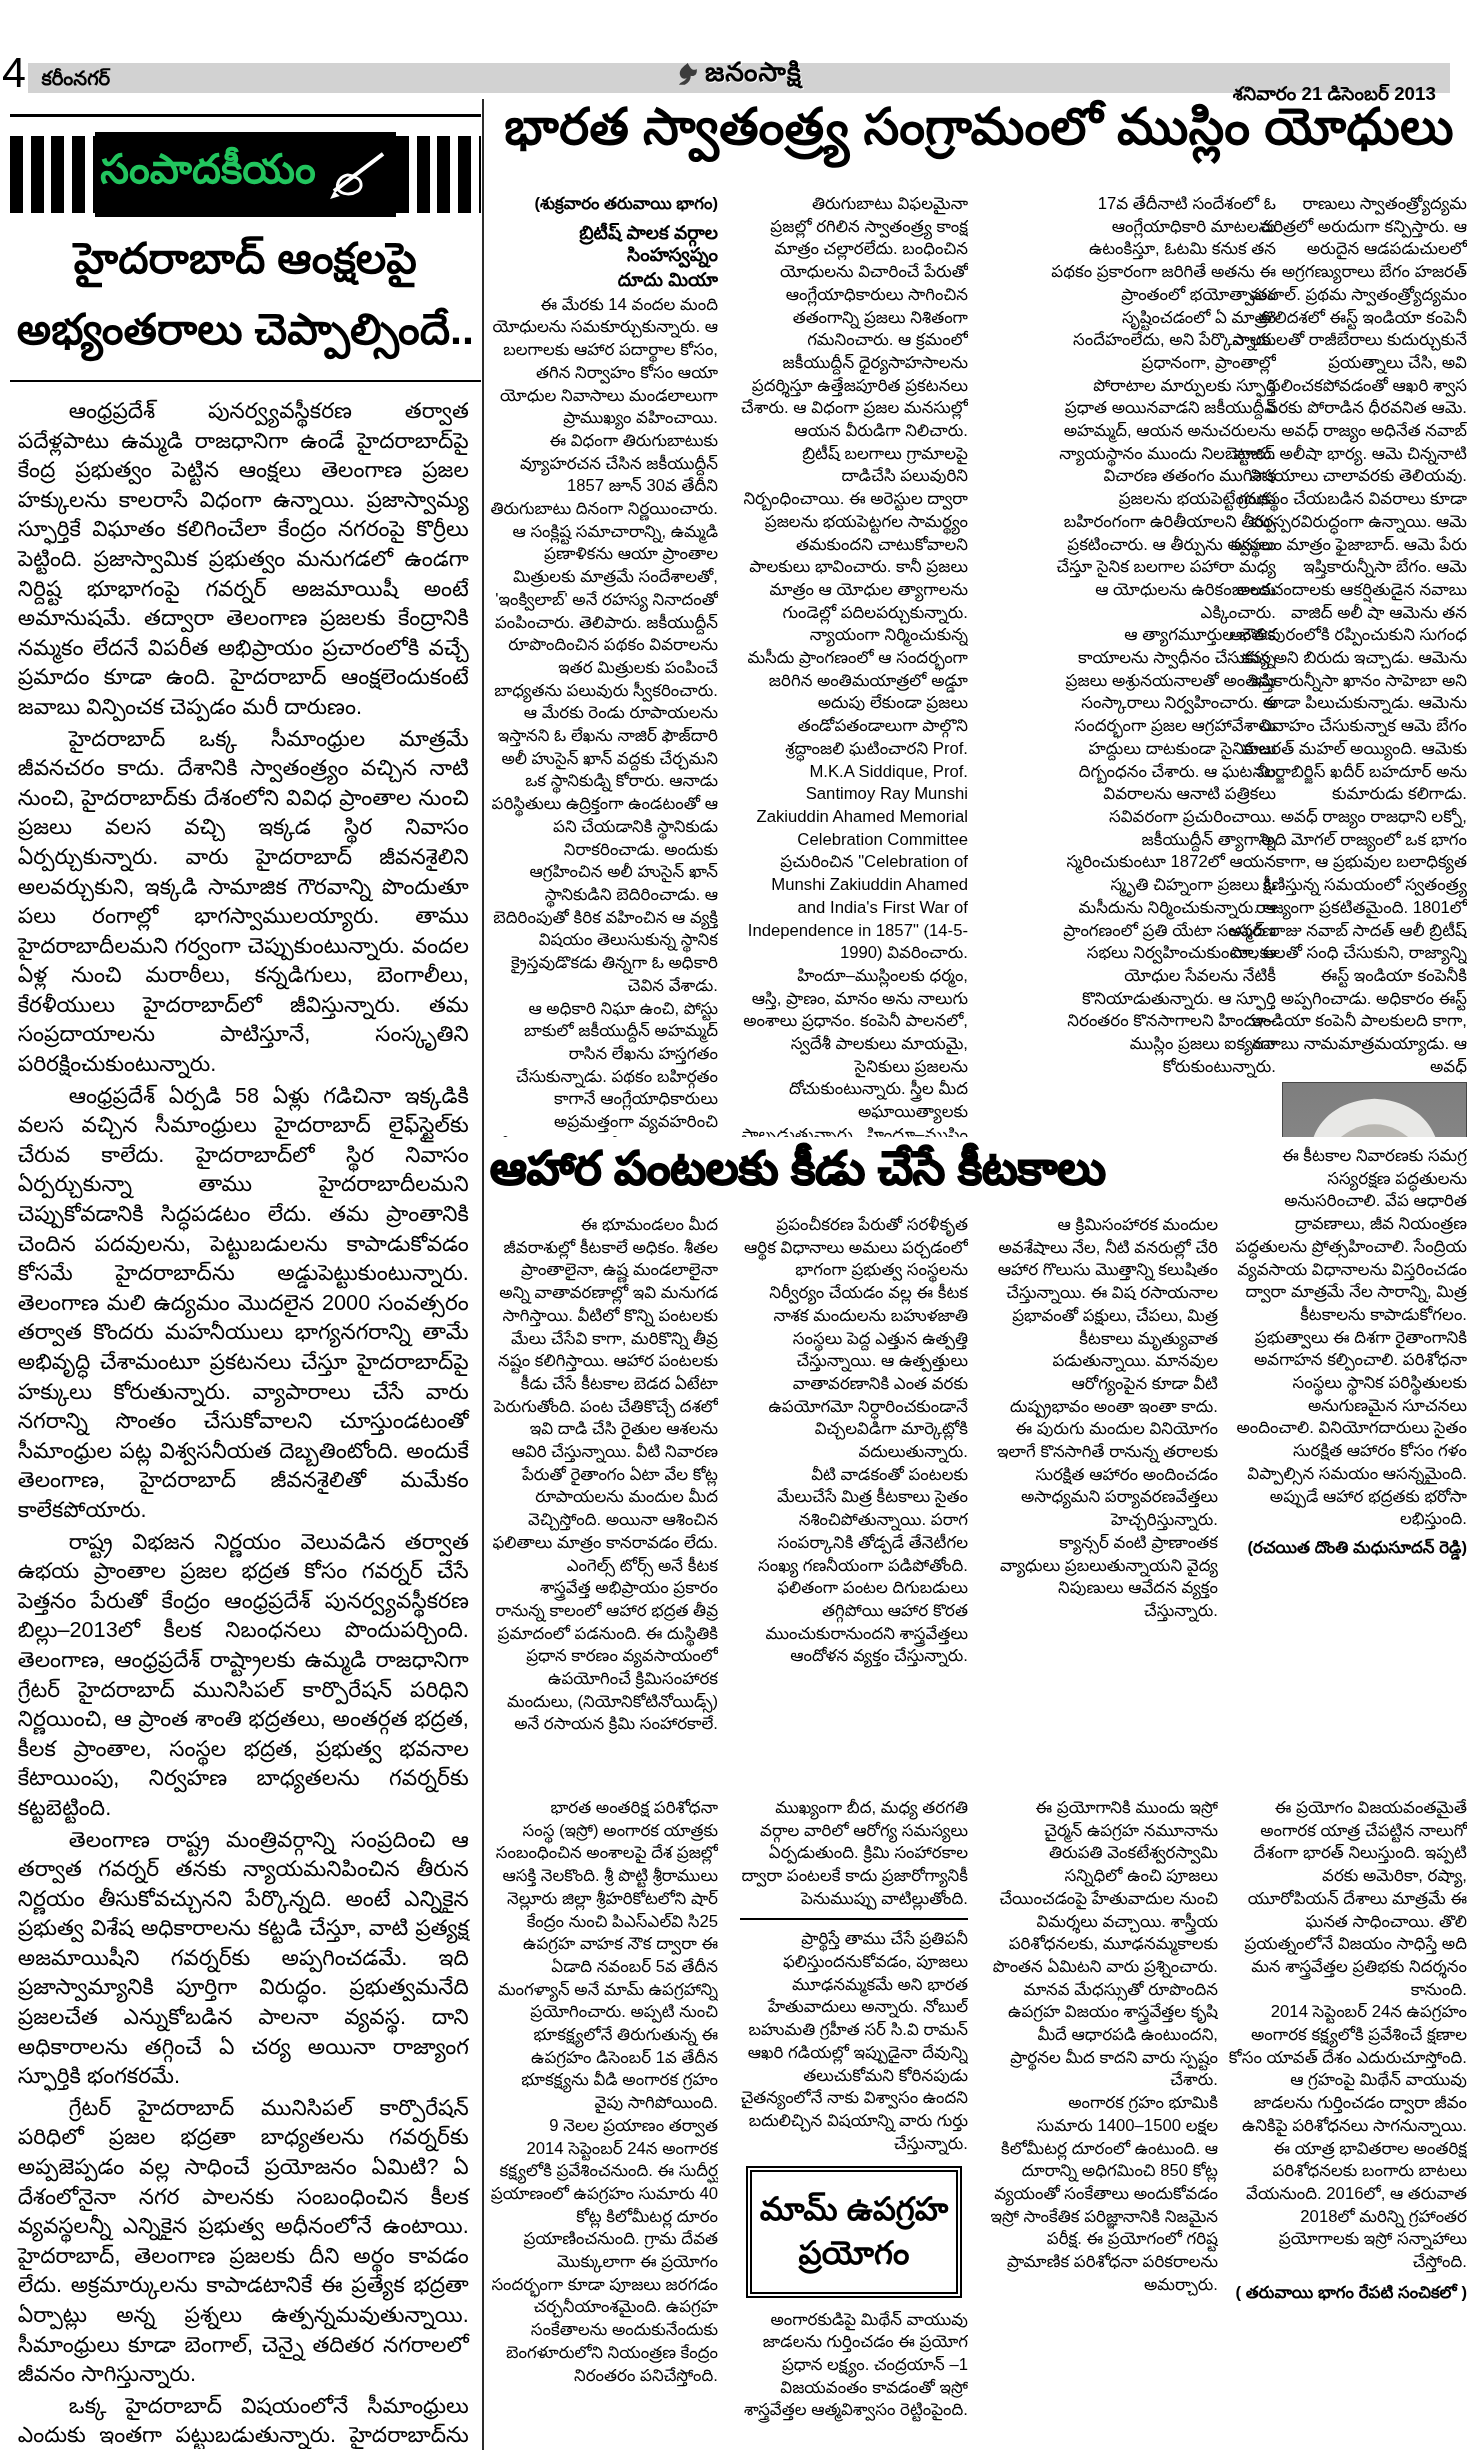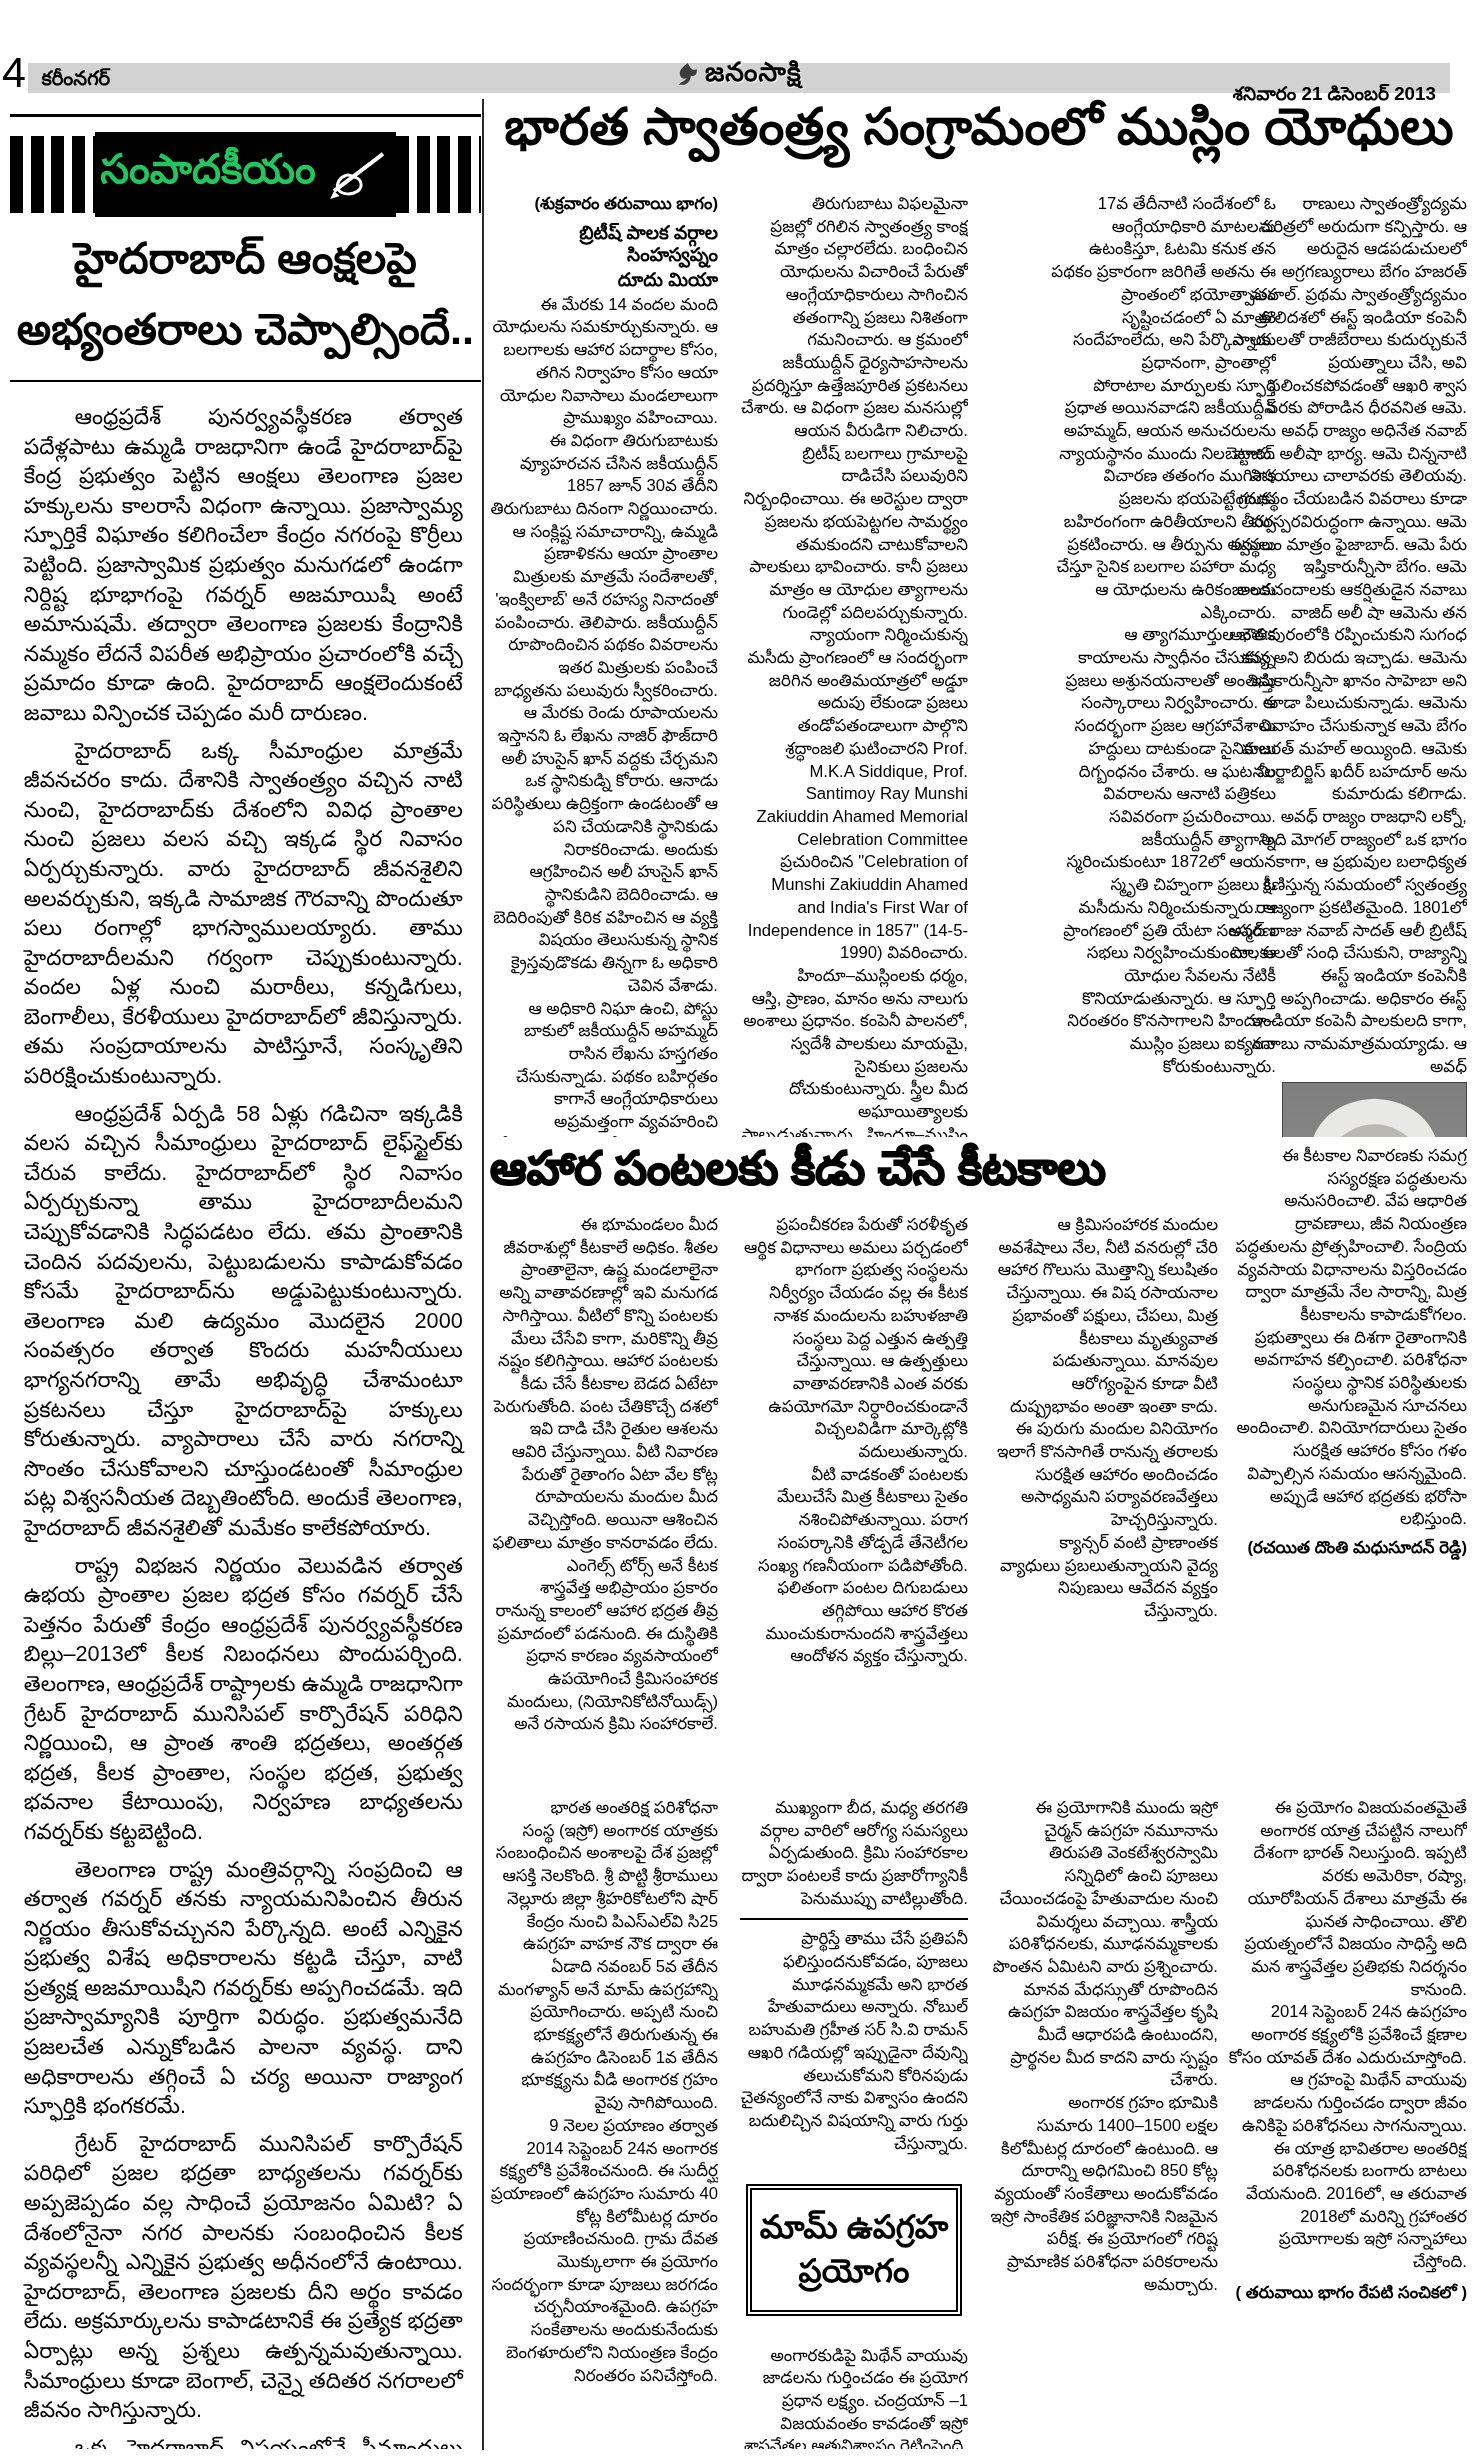--- a/index.html
+++ b/index.html
@@ -17,21 +17,21 @@
   .vdiv{position:absolute;left:482px;top:99px;width:2px;height:2351px;background:#2a2a2a;}
   
   .edbanner{position:absolute;left:9.9px;top:132px;width:471px;height:85px;display:flex;}
   .stripes{height:77px;margin-top:3.9px;flex:0 0 85px;background:repeating-linear-gradient(90deg,#000 0 12.8px,#fff 12.8px 20.7px);}
   .edblack{flex:1;background:#000;color:#22c55e;display:flex;align-items:center;justify-content:center;gap:11.8px;}
   .edblack .btxt{font-size:41px;font-weight:bold;}
   .edtitle{position:absolute;left:9.9px;top:223px;width:471px;text-align:center;font-size:43px;font-weight:bold;line-height:71px;}
   .edrule{position:absolute;left:9.9px;top:380px;width:471px;height:2px;background:#000;}
   .edbody{position:absolute;left:15.8px;top:394px;width:455px;height:2055px;overflow:hidden;
           font-size:21.7px;line-height:29.6px;text-align:justify;}
-  .edbody p{margin:8px;text-indent:51px;}
+  .edbody p{margin:2px;text-indent:51px;}
   
   .col{position:absolute;width:228px;overflow:hidden;font-size:16.7px;line-height:22.7px;text-align:justify;}
   .col p{margin:0;text-indent:29.6px;text-align:right;}
   #a1c1{left:490px;top:193px;height:944px}
   #a1c2{left:740px;top:193px;height:944px}
   #a1c3{left:1048px;top:193px;height:944px}
   #a1c4{left:1228px;top:193px;height:944px;width:239px;}
   .h1{position:absolute;left:490px;top:97px;width:978px;text-align:center;font-size:51px;font-weight:bold;white-space:nowrap;}
   .kicker{font-weight:bold;text-indent:0 !important;margin-bottom:5.9px !important;}
   .byline{text-align:center;font-weight:bold;font-size:18.7px;text-indent:0 !important;margin:2px 0 !important;}
@@ -44,21 +44,21 @@
   #a2c2{left:740px;top:1214px;height:569px}
   #a2c3{left:990px;top:1214px;height:569px}
   #a2c4{left:1228px;top:1145px;height:638px;width:239px;}
   .author{font-weight:bold;text-align:right;text-indent:0 !important;margin-top:5.9px !important;}
   
   #b1{left:490px;top:1797px;height:652px}
   #b2{left:740px;top:1797px;height:652px}
   #b3{left:990px;top:1797px;height:652px}
   #b4{left:1228px;top:1797px;height:652px;width:239px;}
   .storyrule{border:none;border-top:2px solid #000;margin:7.9px 0;}
-  .mombox{width:193px;margin:29px auto;border:6.9px double #000;padding:15.8px 5.9px;text-align:center;
+  .mombox{width:193px;margin:11px auto;border:6.9px double #000;padding:15.8px 5.9px;text-align:center;
           font-size:32.5px;font-weight:bold;line-height:1.35;}
 </style>
 </head>
 <body>
 
 <div class="page">
 
   <div class="pagenum">4</div>
   <div class="hbar">
     <span class="edition">కరీంనగర్</span>

